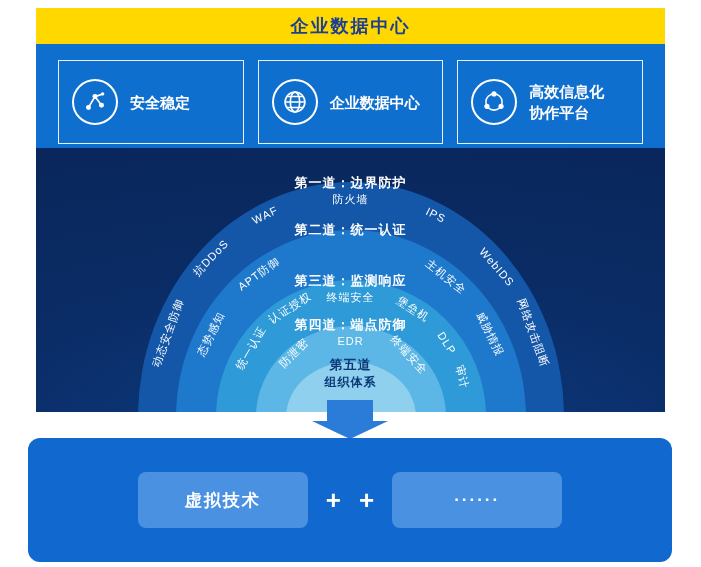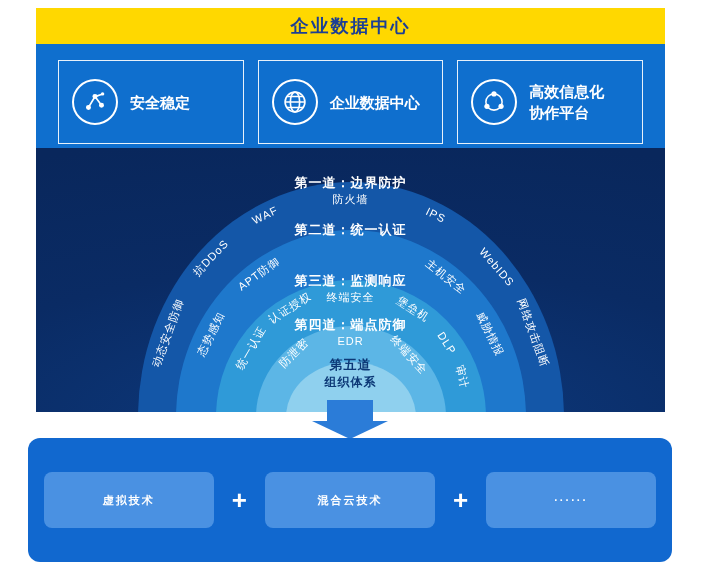--- a/index.html
+++ b/index.html
@@ -64,21 +64,21 @@
   }
   
   .bottom-panel{
     position:absolute;left:28px;top:438px;width:644px;height:124px;border-radius:12px;
     background:var(--bottom_panel,#1168cf);
     display:flex;align-items:center;justify-content:center;gap:18px;
   }
   .tech-box{
     width:170px;height:56px;border-radius:8px;background:var(--inner_box,#4a91e2);
     display:flex;align-items:center;justify-content:center;
-    color:#ffffff;font-size:11px;font-weight:bold;letter-spacing:2px;
+    color:#ffffff;font-size:17px;font-weight:bold;letter-spacing:2px;
   }
   .plus{color:#ffffff;font-size:26px;font-weight:bold;line-height:1;}
 </style>
 </head>
 <body>
 
 <div class="page">
 
   <div class="banner">
     <span>企业数据中心</span>
@@ -187,22 +187,19 @@
   </div>
 
   <div class="connector-stem"></div>
   <div class="connector-head"></div>
 
   <div class="bottom-panel">
     <div class="tech-box">
       <span>虚拟技术</span>
     </div>
     <span class="plus">+</span>
-    <div class="tech-box">
-      <span>混合云技术</span>
-    </div>
     <span class="plus">+</span>
     <div class="tech-box">
       <span>······</span>
     </div>
   </div>
 
 </div>
 
 </body></html>

